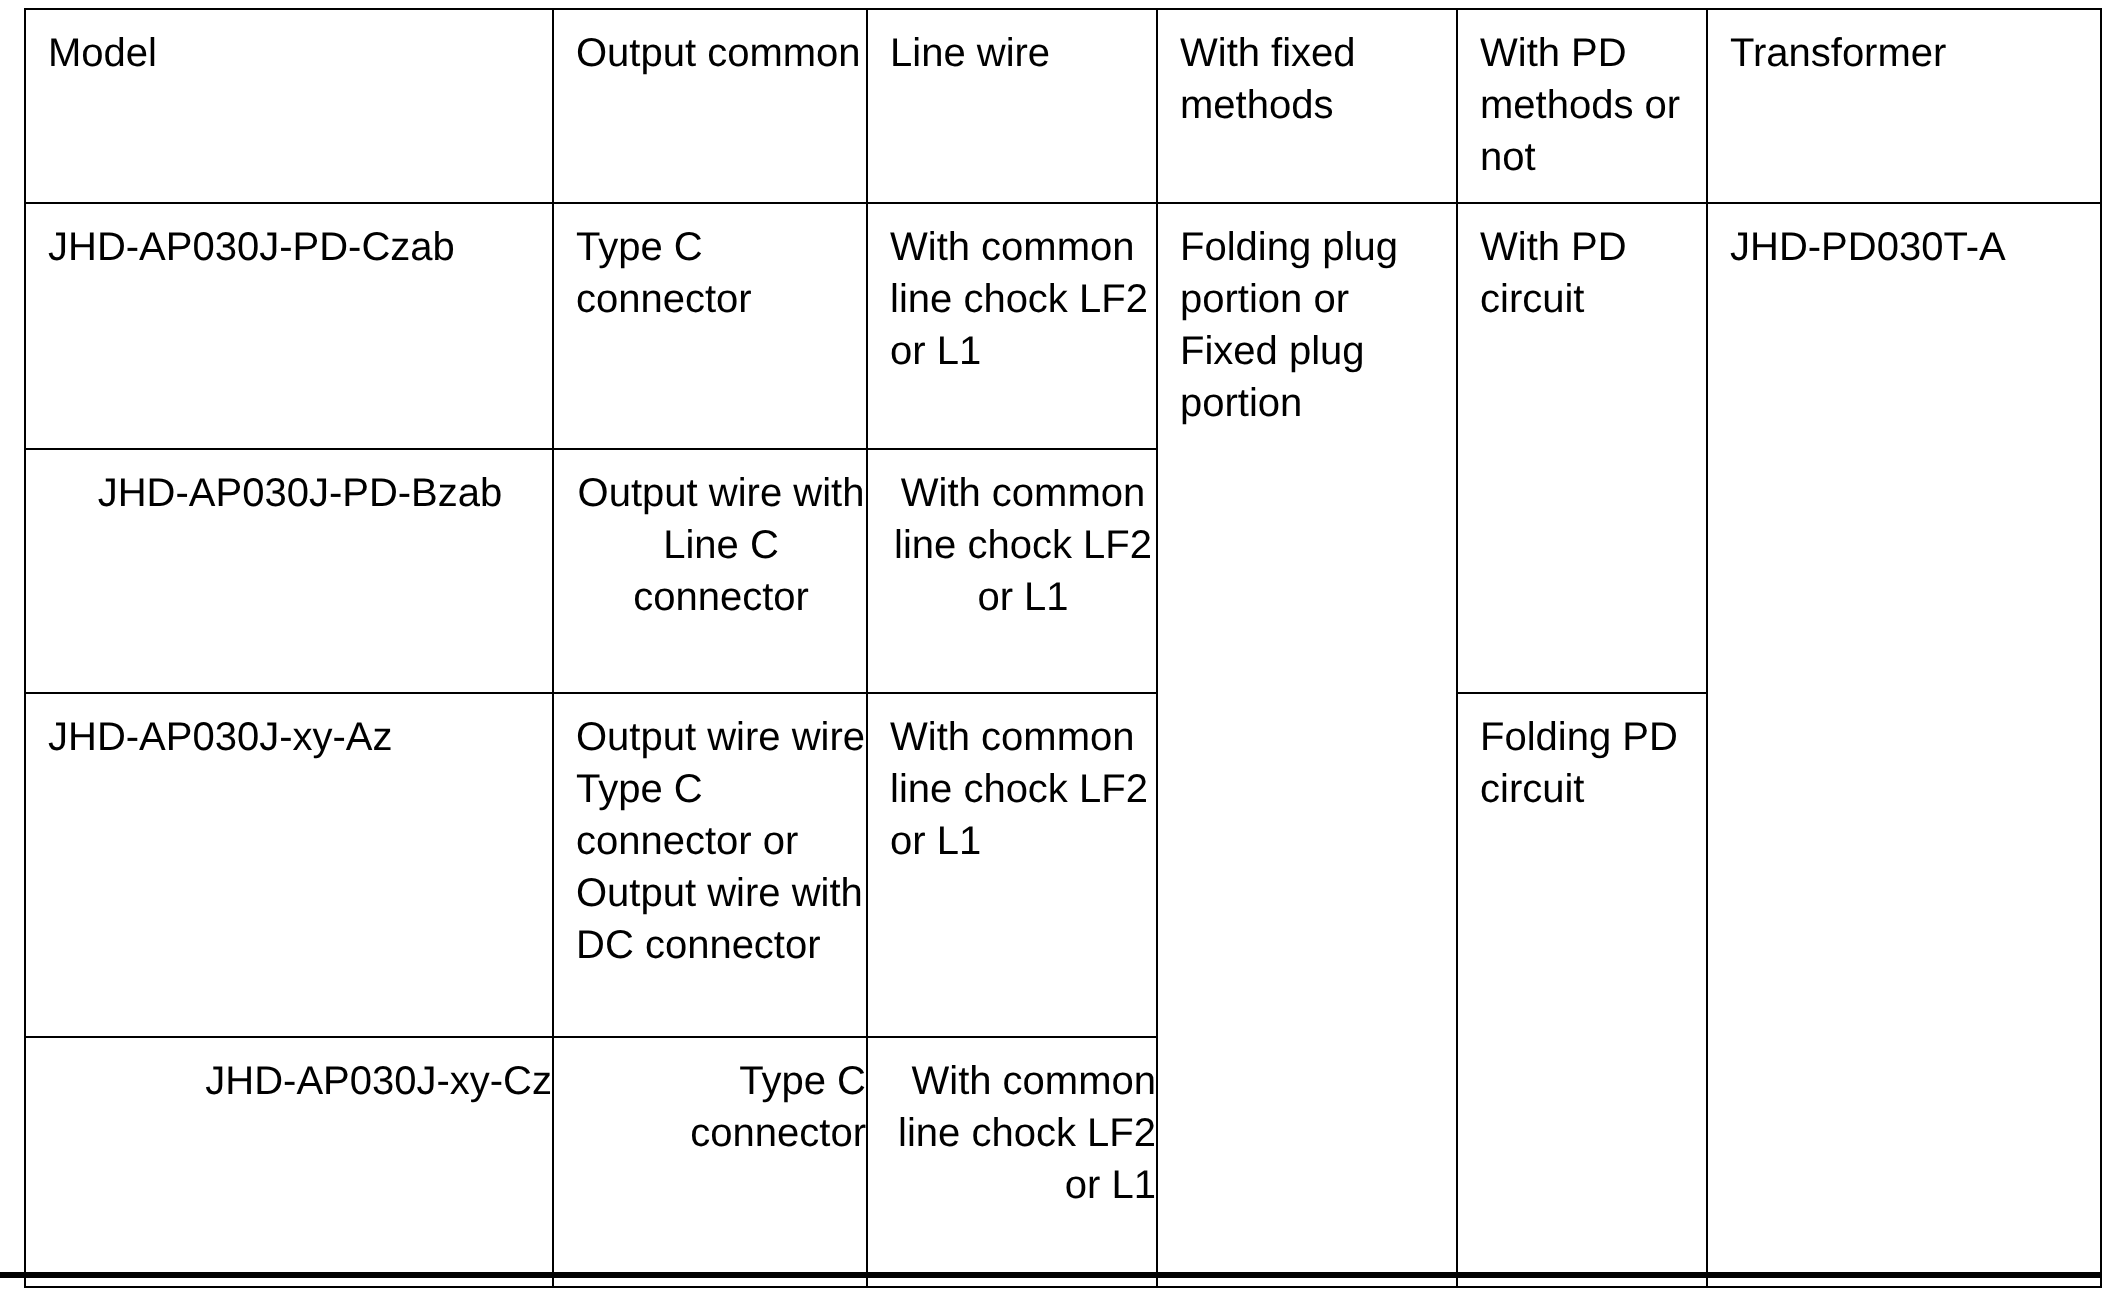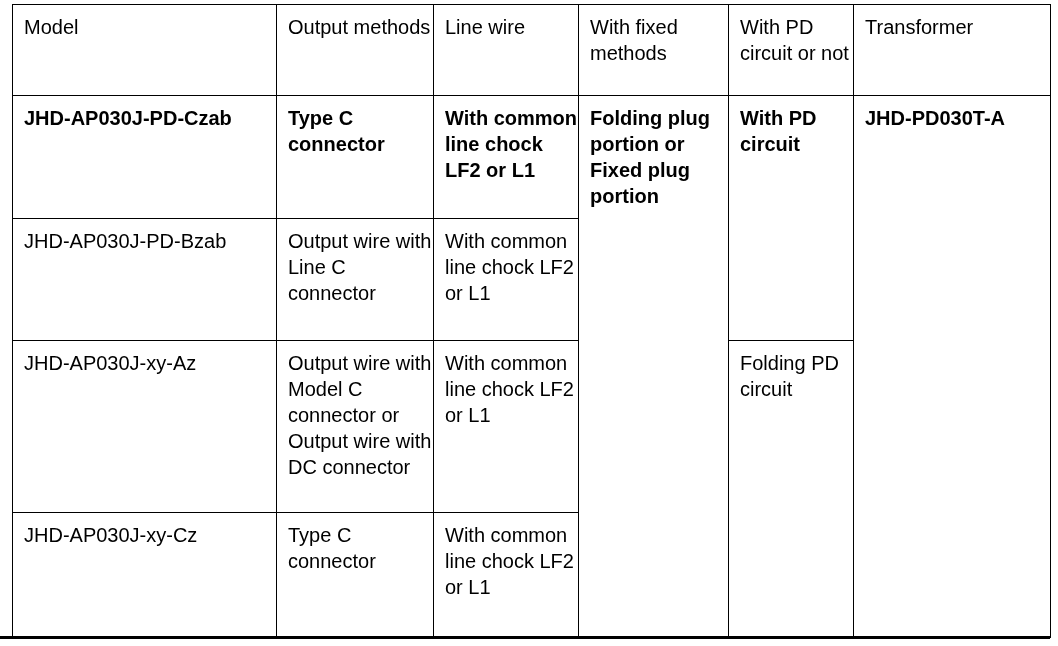--- a/index.html
+++ b/index.html
@@ -51,24 +51,24 @@
   
   col.c-model       { width: 264px; }
   col.c-output      { width: 157px; }
   col.c-chock       { width: 145px; }
   col.c-plug        { width: 150px; }
   col.c-pd          { width: 125px; }
   col.c-transformer { width: 197px; }
 
   
   tr.r-head td { height: 72px; }
-  tr.r-1 td    { height: 104px; font-weight: bold; }
-  tr.r-2 td    { height: 103px; }
+  tr.r-1 td    { height: 104px; }
+  tr.r-2 td    { height: 103px; text-align: center; }
   tr.r-3 td    { height: 153px; }
-  tr.r-4 td    { height: 106px; }
+  tr.r-4 td    { height: 106px; text-align: right; }
 
   
   #bottom-rule {
     position: absolute;
     left: 0px;
     top: 636px;
     width: 1050px;
     height: 3px;
     background: #000000;
   }
@@ -84,45 +84,45 @@
         <col class="c-model">
         <col class="c-output">
         <col class="c-chock">
         <col class="c-plug">
         <col class="c-pd">
         <col class="c-transformer">
       </colgroup>
       <tbody>
         <tr class="r-head">
           <td>Model</td>
-          <td>Output methods</td>
+          <td>Output common</td>
           <td>Line wire</td>
           <td>With fixed methods</td>
-          <td>With PD circuit or not</td>
+          <td>With PD methods or not</td>
           <td>Transformer</td>
         </tr>
 
         <tr class="r-1">
           <td>JHD-AP030J-PD-Czab</td>
           <td>Type C connector</td>
           <td>With common line chock LF2 or L1</td>
           <td rowspan="4">Folding plug portion or Fixed plug portion</td>
           <td rowspan="2">With PD circuit</td>
           <td rowspan="4">JHD-PD030T-A</td>
         </tr>
 
         <tr class="r-2">
           <td>JHD-AP030J-PD-Bzab</td>
           <td>Output wire with Line C connector</td>
           <td>With common line chock LF2 or L1</td>
         </tr>
 
         <tr class="r-3">
           <td>JHD-AP030J-xy-Az</td>
-          <td>Output wire with Model C connector or Output wire with DC connector</td>
+          <td>Output wire wire Type C connector or Output wire with DC connector</td>
           <td>With common line chock LF2 or L1</td>
           <td rowspan="2">Folding PD circuit</td>
         </tr>
 
         <tr class="r-4">
           <td>JHD-AP030J-xy-Cz</td>
           <td>Type C connector</td>
           <td>With common line chock LF2 or L1</td>
         </tr>
       </tbody>

